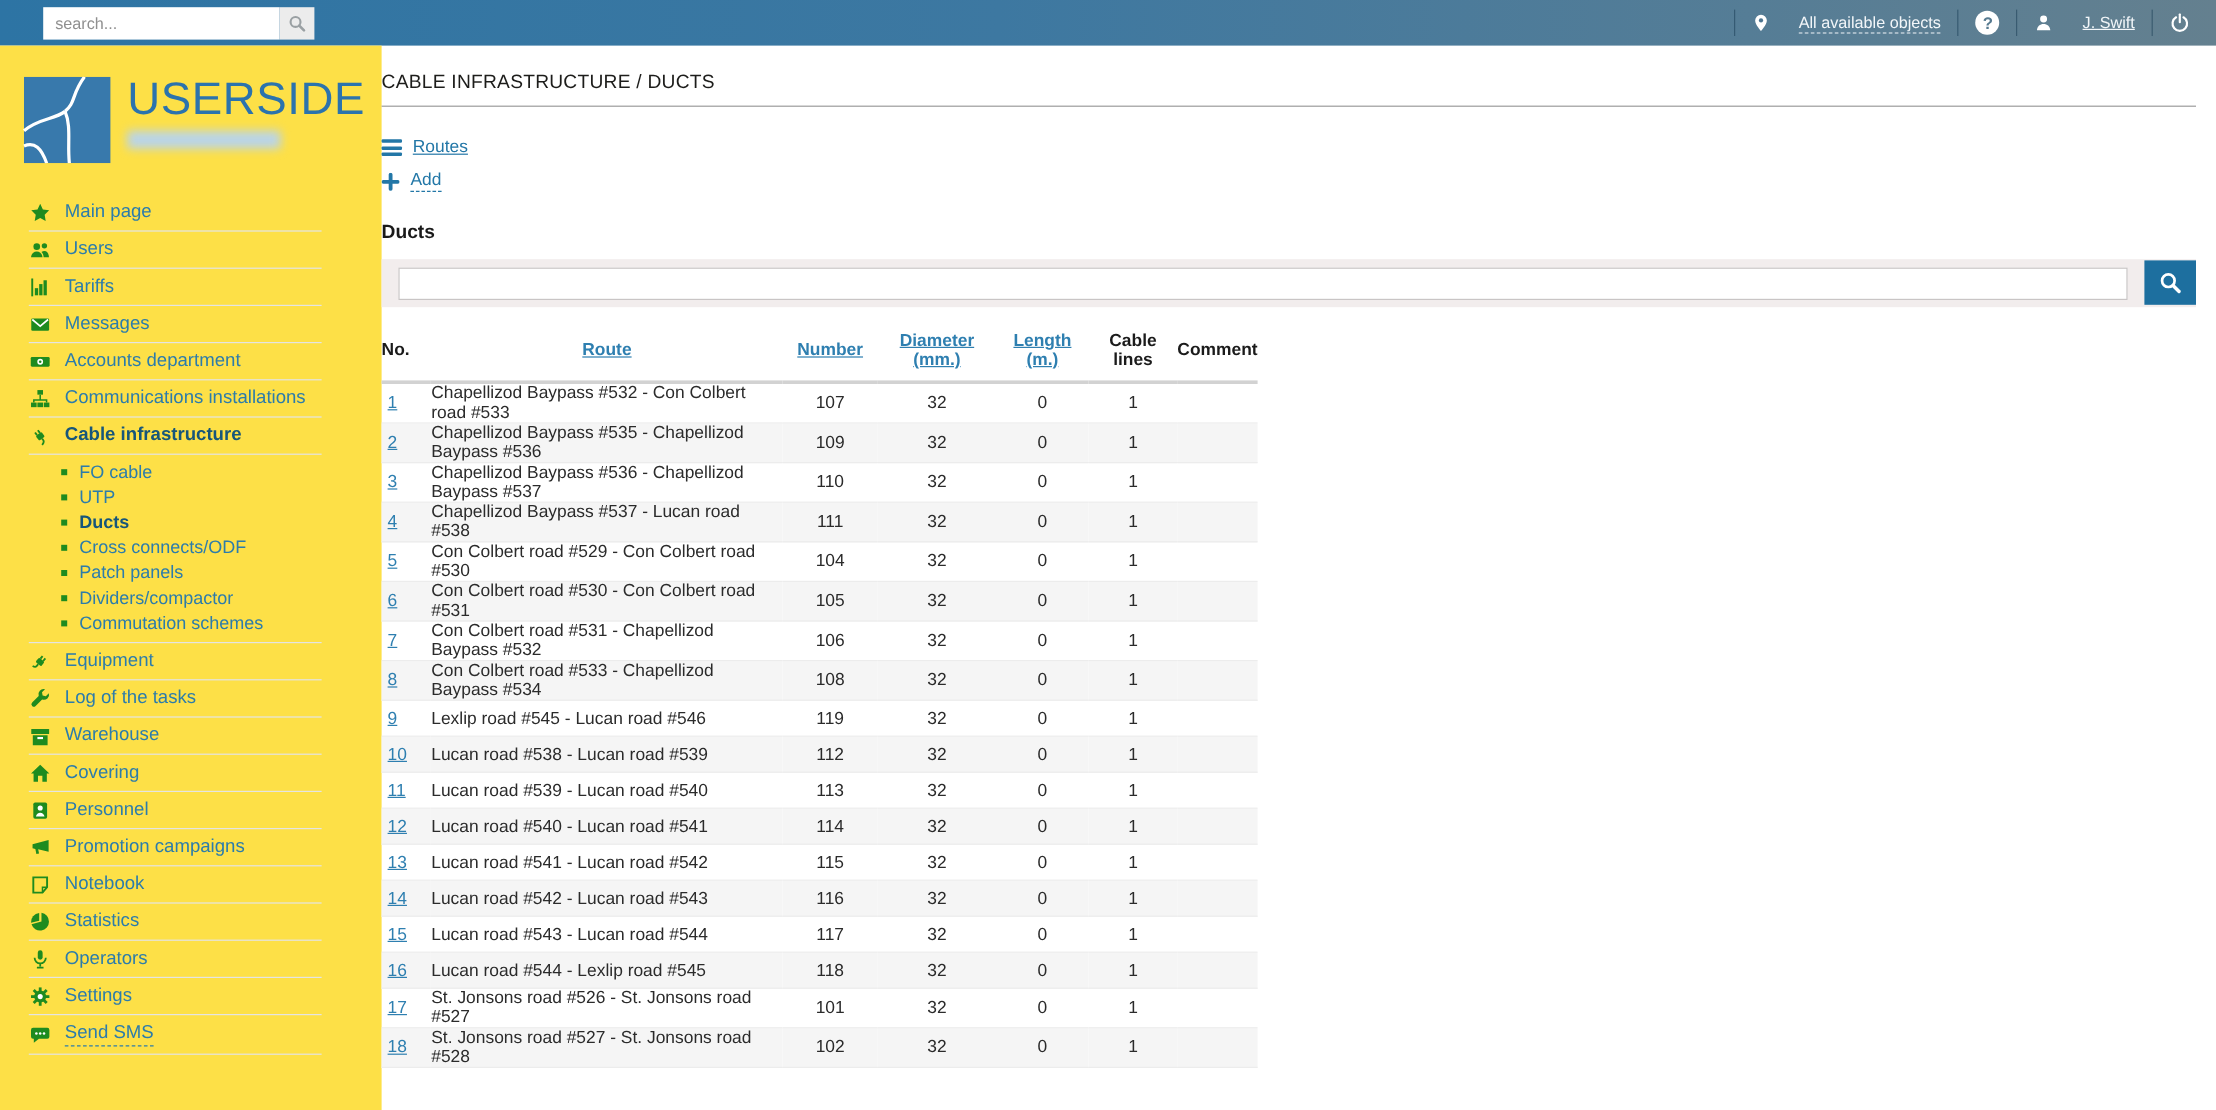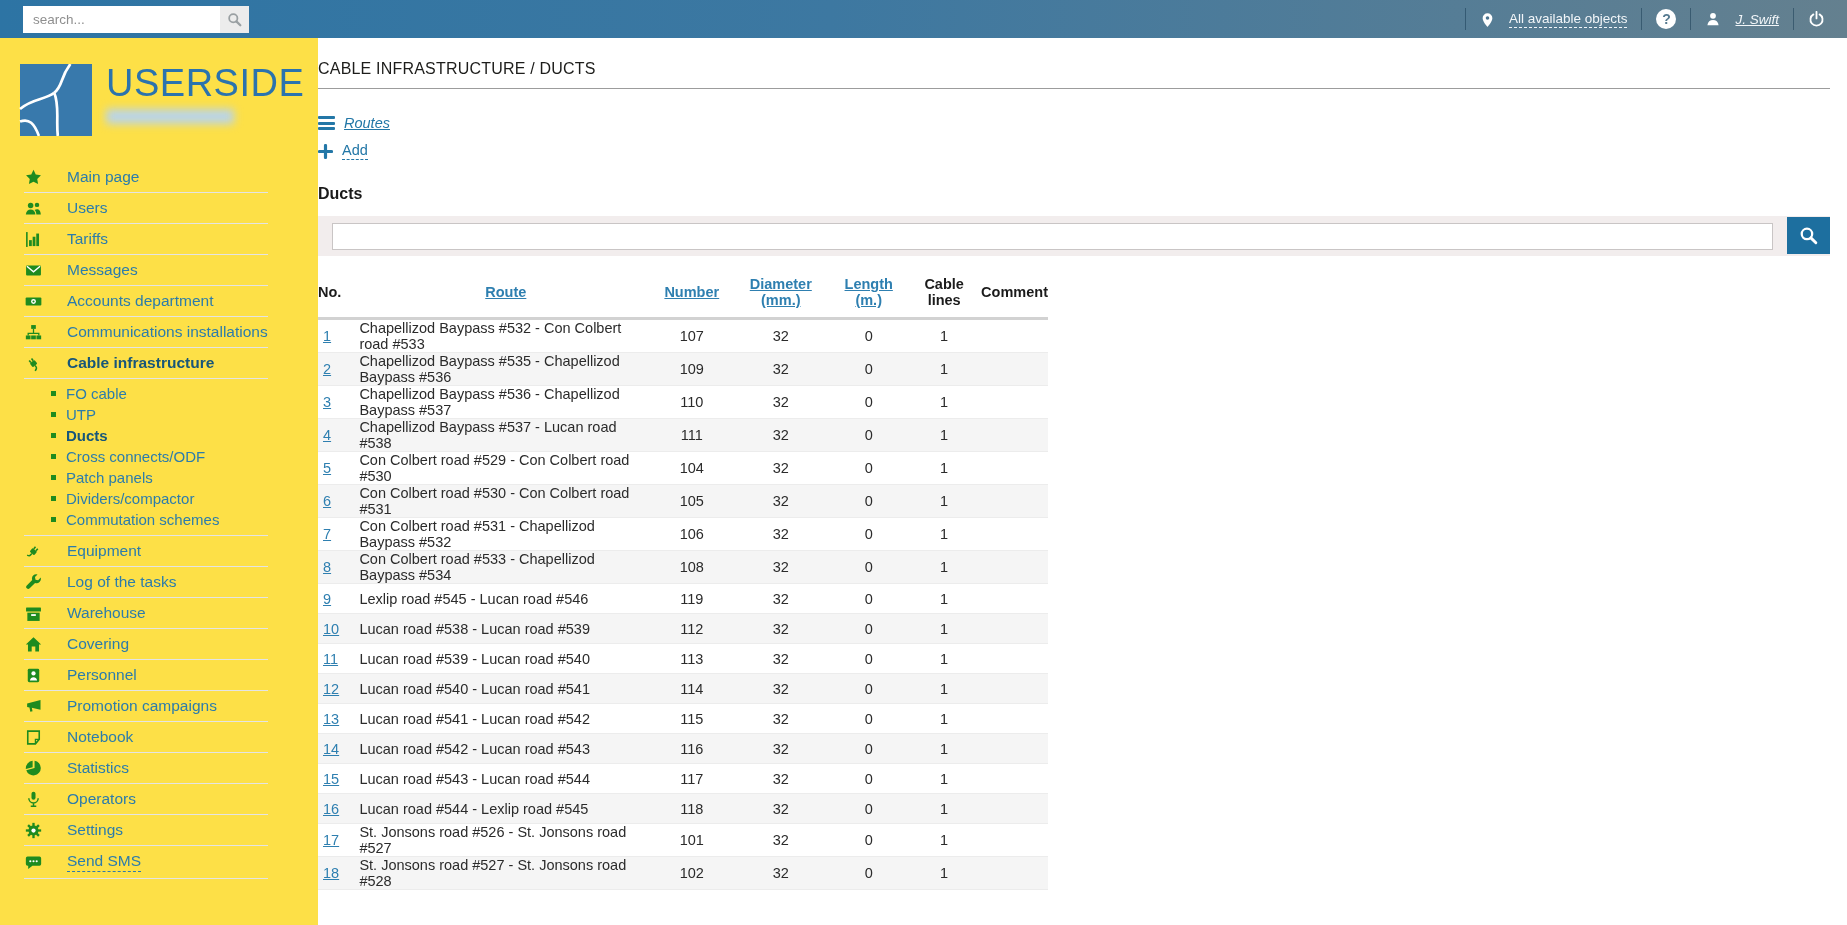--- a/index.html
+++ b/index.html
@@ -9,49 +9,49 @@
     background:#fff; font-family:"Liberation Sans", sans-serif; color:#2b2b2b;
   }
   a { cursor:pointer; }
 
   
   .topbar {
     position:absolute; top:0; left:0; right:0; height:38px;
     background:linear-gradient(90deg,#2d74a4 0%,#3d78a1 45%,#64808f 100%);
     display:flex; align-items:center; justify-content:space-between;
   }
-  .tb-search { display:flex; margin-left:23px; height:27px; width:226px; }
+  .tb-search { display:flex; margin-left:36px; height:27px; width:226px; }
   .tb-search input {
     flex:1; border:none; outline:none; padding:0 10px; font-size:13.5px;
     font-family:"Liberation Sans",sans-serif; color:#333; background:#fff;
   }
   .tb-search input::placeholder { color:#8f8f8f; }
   .tb-search button {
     width:34px; border:none; background:#ececec; display:flex;
     align-items:center; justify-content:center; cursor:pointer;
   }
   .tb-right { display:flex; align-items:center; margin-right:22px; color:#f2f6f9; font-size:13.5px; }
-  .tb-item { display:flex; align-items:flex-end; gap:14px; white-space:nowrap; cursor:pointer; }
+  .tb-item { display:flex; align-items:flex-start; gap:24px; white-space:nowrap; cursor:pointer; }
   .tb-sep { width:1px; height:22px; background:rgba(13,49,73,.45); margin:0 14px; }
   .u-dashed { border-bottom:1px dashed currentColor; padding-bottom:1px; text-decoration:none; color:inherit; }
-  .u-solid { text-decoration:underline; color:inherit;font-style:italic; }
+  .u-solid { text-decoration:underline; color:inherit; }
   .help-circle {
     width:20px; height:20px; border-radius:50%; background:#fff; color:#567a90;
     font-weight:bold; font-size:14px; display:flex; align-items:center; justify-content:center;
   }
 
   
   .sidebar { position:absolute; top:38px; left:0; bottom:0; width:318px; background:#fde047; }
   .logo { display:flex; align-items:flex-start; gap:13px; margin:26px 0 0 19px; }
   .logo-title { font-size:38px; color:#2b73ad; line-height:38px; letter-spacing:.5px; }
   .logo-sub { margin-top:7px; width:128px; height:15px; background:#b9d4e9; filter:blur(4px); border-radius:2px; }
 
   .menu { list-style:none; margin:26px 50px 0 24px; padding:0; font-size:15.5px; }
   .menu-item {
-    display:flex; align-items:center; gap:25px; padding:6px 0 6px 1px;
+    display:flex; align-items:center; gap:12px; padding:6px 0 6px 1px;
     border-bottom:1px solid #e4e4e4; cursor:pointer;
   }
   .menu-item .lbl { color:#2c7cab; }
   .menu-item.active .lbl { color:#17567a; font-weight:bold; }
   .micon { width:17px; height:17px; flex:none; color:#1e8b1f; }
   .submenu { list-style:none; margin:0; padding:4px 0 5px; border-bottom:1px solid #e4e4e4; }
   .submenu li { display:flex; align-items:center; gap:10px; padding:2px 0 2px 27px; cursor:pointer; font-size:15px; }
   .sub-bullet { width:5px; height:5px; background:#1e8b1f; flex:none; }
   .submenu .lbl { color:#2c7cab; }
   .submenu li.active .lbl { color:#17567a; font-weight:bold; }

